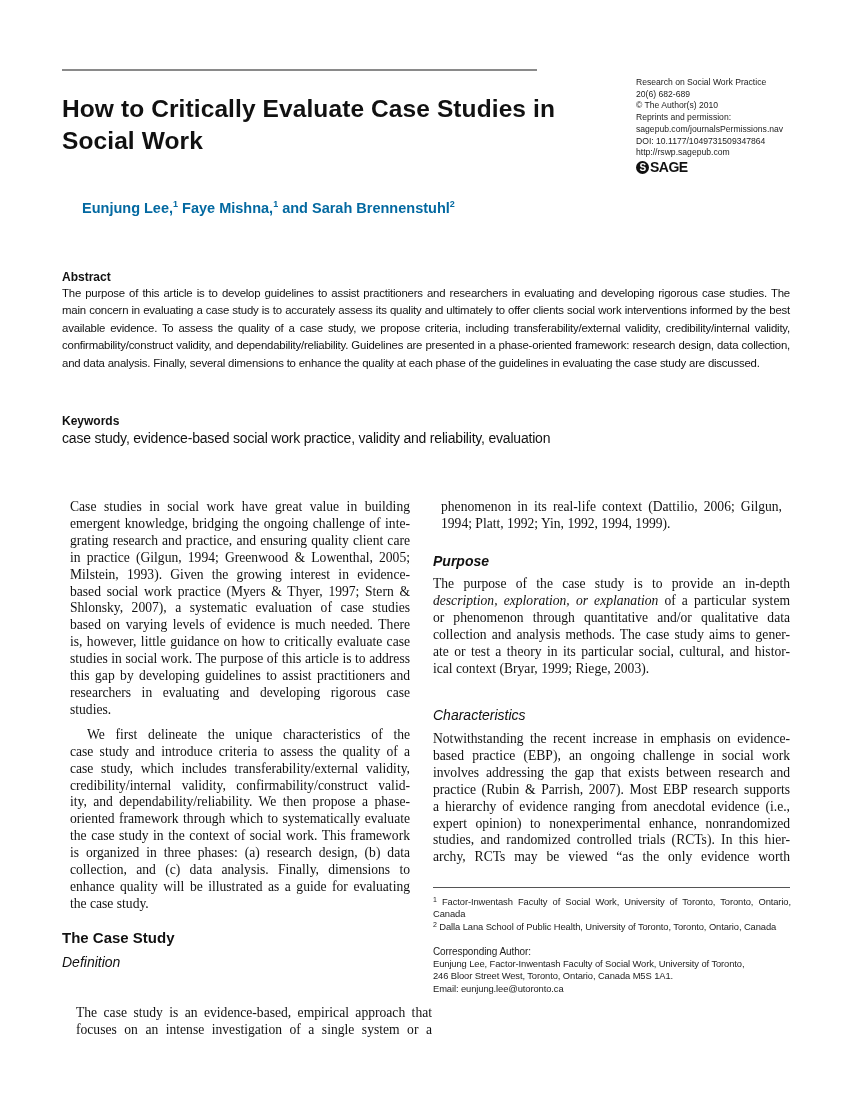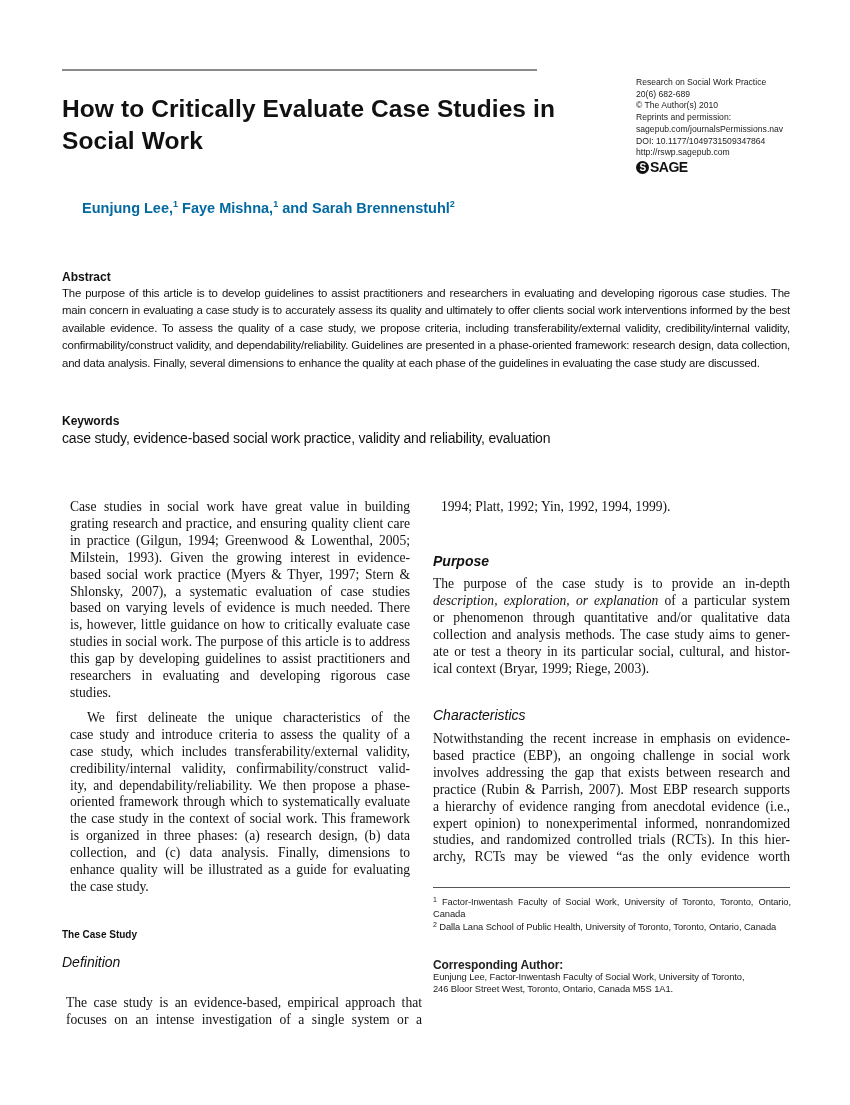--- a/index.html
+++ b/index.html
@@ -21,35 +21,35 @@
     .abstract-text { position: absolute; left: 62px; top: 285px; width: 728px; font-family: "Liberation Sans", sans-serif; font-size: 11.4px; line-height: 17.4px; text-align: justify; color: #111; margin: 0; letter-spacing: -0.2px; }
 
     .keywords-heading { position: absolute; left: 62px; top: 414px; font-family: "Liberation Sans", sans-serif; font-weight: bold; font-size: 12px; color: #111; }
     .keywords-text { position: absolute; left: 62px; top: 430px; font-family: "Liberation Sans", sans-serif; font-size: 14px; color: #111; letter-spacing: -0.2px; }
 
     .col { position: absolute; font-family: "Liberation Serif", serif; font-size: 13.6px; line-height: 16.9px; color: #111; text-align: justify; }
     .col p { margin: 8px; hyphens: manual; }
     .col-left { left: 62px; top: 491px; width: 356px; }
     .col-right { left: 433px; top: 491px; width: 357px; }
 
-    .section-heading { font-family: "Liberation Sans", sans-serif; font-weight: bold; font-size: 10px; color: #111; margin: 0; position: absolute; left: 62px; top: 929px; }
+    .section-heading { font-family: "Liberation Sans", sans-serif; font-weight: bold; font-size: 15px; color: #111; margin: 0; position: absolute; left: 62px; top: 929px; }
     .subsection { font-family: "Liberation Sans", sans-serif; font-style: italic; font-size: 14px; color: #111; position: absolute; }
     .sub-definition { left: 62px; top: 954px; text-align: right; }
     .sub-purpose { left: 433px; top: 553px; font-weight: bold; }
     .sub-characteristics { left: 433px; top: 707px; }
 
-    .def-text { position: absolute; left: 62px; top: 991px; width: 356px; font-family: "Liberation Serif", serif; font-size: 13.6px; line-height: 16.9px; text-align: justify; color: #111; margin: 4px; }
+    .def-text { position: absolute; left: 62px; top: 991px; width: 356px; font-family: "Liberation Serif", serif; font-size: 13.6px; line-height: 16.9px; text-align: justify; color: #111; margin: 14px; }
     .purpose-text { position: absolute; left: 433px; top: 576px; width: 357px; font-family: "Liberation Serif", serif; font-size: 13.6px; line-height: 16.9px; text-align: justify; color: #111; margin: 0; }
     .char-text { position: absolute; left: 433px; top: 731px; width: 357px; font-family: "Liberation Serif", serif; font-size: 13.6px; line-height: 16.9px; text-align: justify; color: #111; margin: 0; }
 
     .footnote-rule { position: absolute; left: 433px; top: 887px; width: 357px; border-top: 1px solid #555; }
     .footnotes { position: absolute; left: 433px; top: 896px; width: 358px; font-family: "Liberation Sans", sans-serif; font-size: 9.4px; line-height: 12.3px; color: #222; letter-spacing: -0.1px; }
     .footnotes sup { font-size: 7px; vertical-align: 3px; line-height: 0; }
     .fn-item { text-align: justify; }
-    .corr-heading { font-weight: bold; margin-top: 26px; font-size: 12px; }
+    .corr-heading { font-weight: normal; margin-top: 13px; font-size: 10px; }
 
     .line { display: block; text-align: justify; text-align-last: justify; white-space: nowrap; }
     .line.last { text-align-last: left; }
   </style>
 </head>
 <body>
 
 <div class="top-rule"></div>
 
 <h1 class="title">
@@ -79,20 +79,21 @@
 
 <div class="abstract-heading">Abstract</div>
 <p class="abstract-text">The purpose of this article is to develop guidelines to assist practitioners and researchers in evaluating and developing rigorous case studies. The main concern in evaluating a case study is to accurately assess its quality and ultimately to offer clients social work interventions informed by the best available evidence. To assess the quality of a case study, we propose criteria, including transferability/external validity, credibility/internal validity, confirmability/construct validity, and dependability/reliability. Guidelines are presented in a phase-oriented framework: research design, data collection, and data analysis. Finally, several dimensions to enhance the quality at each phase of the guidelines in evaluating the case study are discussed.</p>
 
 <div class="keywords-heading">Keywords</div>
 <div class="keywords-text">case study, evidence-based social work practice, validity and reliability, evaluation</div>
 
 <div class="col col-left">
   <p id="intro-p1">
       <span class="line">Case studies in social work have great value in building</span>
+      <span class="line">emergent knowledge, bridging the ongoing challenge of inte-</span>
       <span class="line">grating research and practice, and ensuring quality client care</span>
       <span class="line">in practice (Gilgun, 1994; Greenwood &amp; Lowenthal, 2005;</span>
       <span class="line">Milstein, 1993). Given the growing interest in evidence-</span>
       <span class="line">based social work practice (Myers &amp; Thyer, 1997; Stern &amp;</span>
       <span class="line">Shlonsky, 2007), a systematic evaluation of case studies</span>
       <span class="line">based on varying levels of evidence is much needed. There</span>
       <span class="line">is, however, little guidance on how to critically evaluate case</span>
       <span class="line">studies in social work. The purpose of this article is to address</span>
       <span class="line">this gap by developing guidelines to assist practitioners and</span>
       <span class="line">researchers in evaluating and developing rigorous case</span>
@@ -115,43 +116,45 @@
 
 <h2 class="section-heading">The Case Study</h2>
 <div class="subsection sub-definition">Definition</div>
 <p class="def-text" id="def-p">
     <span class="line">The case study is an evidence-based, empirical approach that</span>
     <span class="line">focuses on an intense investigation of a single system or a</span>
   </p>
 
 <div class="col col-right">
   <p id="def-cont">
+      <span class="line">phenomenon in its real-life context (Dattilio, 2006; Gilgun,</span>
       <span class="line last">1994; Platt, 1992; Yin, 1992, 1994, 1999).</span>
     </p>
 </div>
 
 <div class="subsection sub-purpose">Purpose</div>
 <p class="purpose-text">
   <span class="line">The purpose of the case study is to provide an in-depth</span>
   <span class="line"><i>description, exploration, or explanation</i><span> of a particular system</span></span>
   <span id="purpose-rest"><span class="line">or phenomenon through quantitative and/or qualitative data</span><span class="line">collection and analysis methods. The case study aims to gener-</span><span class="line">ate or test a theory in its particular social, cultural, and histor-</span><span class="line last">ical context (Bryar, 1999; Riege, 2003).</span></span>
 </p>
 
 <div class="subsection sub-characteristics">Characteristics</div>
 <p class="char-text" id="char-p">
     <span class="line">Notwithstanding the recent increase in emphasis on evidence-</span>
     <span class="line">based practice (EBP), an ongoing challenge in social work</span>
     <span class="line">involves addressing the gap that exists between research and</span>
     <span class="line">practice (Rubin &amp; Parrish, 2007). Most EBP research supports</span>
     <span class="line">a hierarchy of evidence ranging from anecdotal evidence (i.e.,</span>
-    <span class="line">expert opinion) to nonexperimental informed, nonrandomized</span>
+    <span class="line">expert opinion) to nonexperimental enhance, nonrandomized</span>
     <span class="line">studies, and randomized controlled trials (RCTs). In this hier-</span>
     <span class="line">archy, RCTs may be viewed “as the only evidence worth</span>
   </p>
 
 <div class="footnote-rule"></div>
 <div class="footnotes">
   <div class="fn-item"><sup>1</sup> <span>Factor-Inwentash Faculty of Social Work, University of Toronto, Toronto, Ontario, Canada</span></div>
   <div class="fn-item"><sup>2</sup> <span>Dalla Lana School of Public Health, University of Toronto, Toronto, Ontario, Canada</span></div>
   <div class="corr-heading">Corresponding Author:</div>
   <div>Eunjung Lee, Factor-Inwentash Faculty of Social Work, University of Toronto,</div>
   <div>246 Bloor Street West, Toronto, Ontario, Canada M5S 1A1.</div>
+  <div>Email: eunjung.lee@utoronto.ca</div>
 </div>
 
 </body></html>

